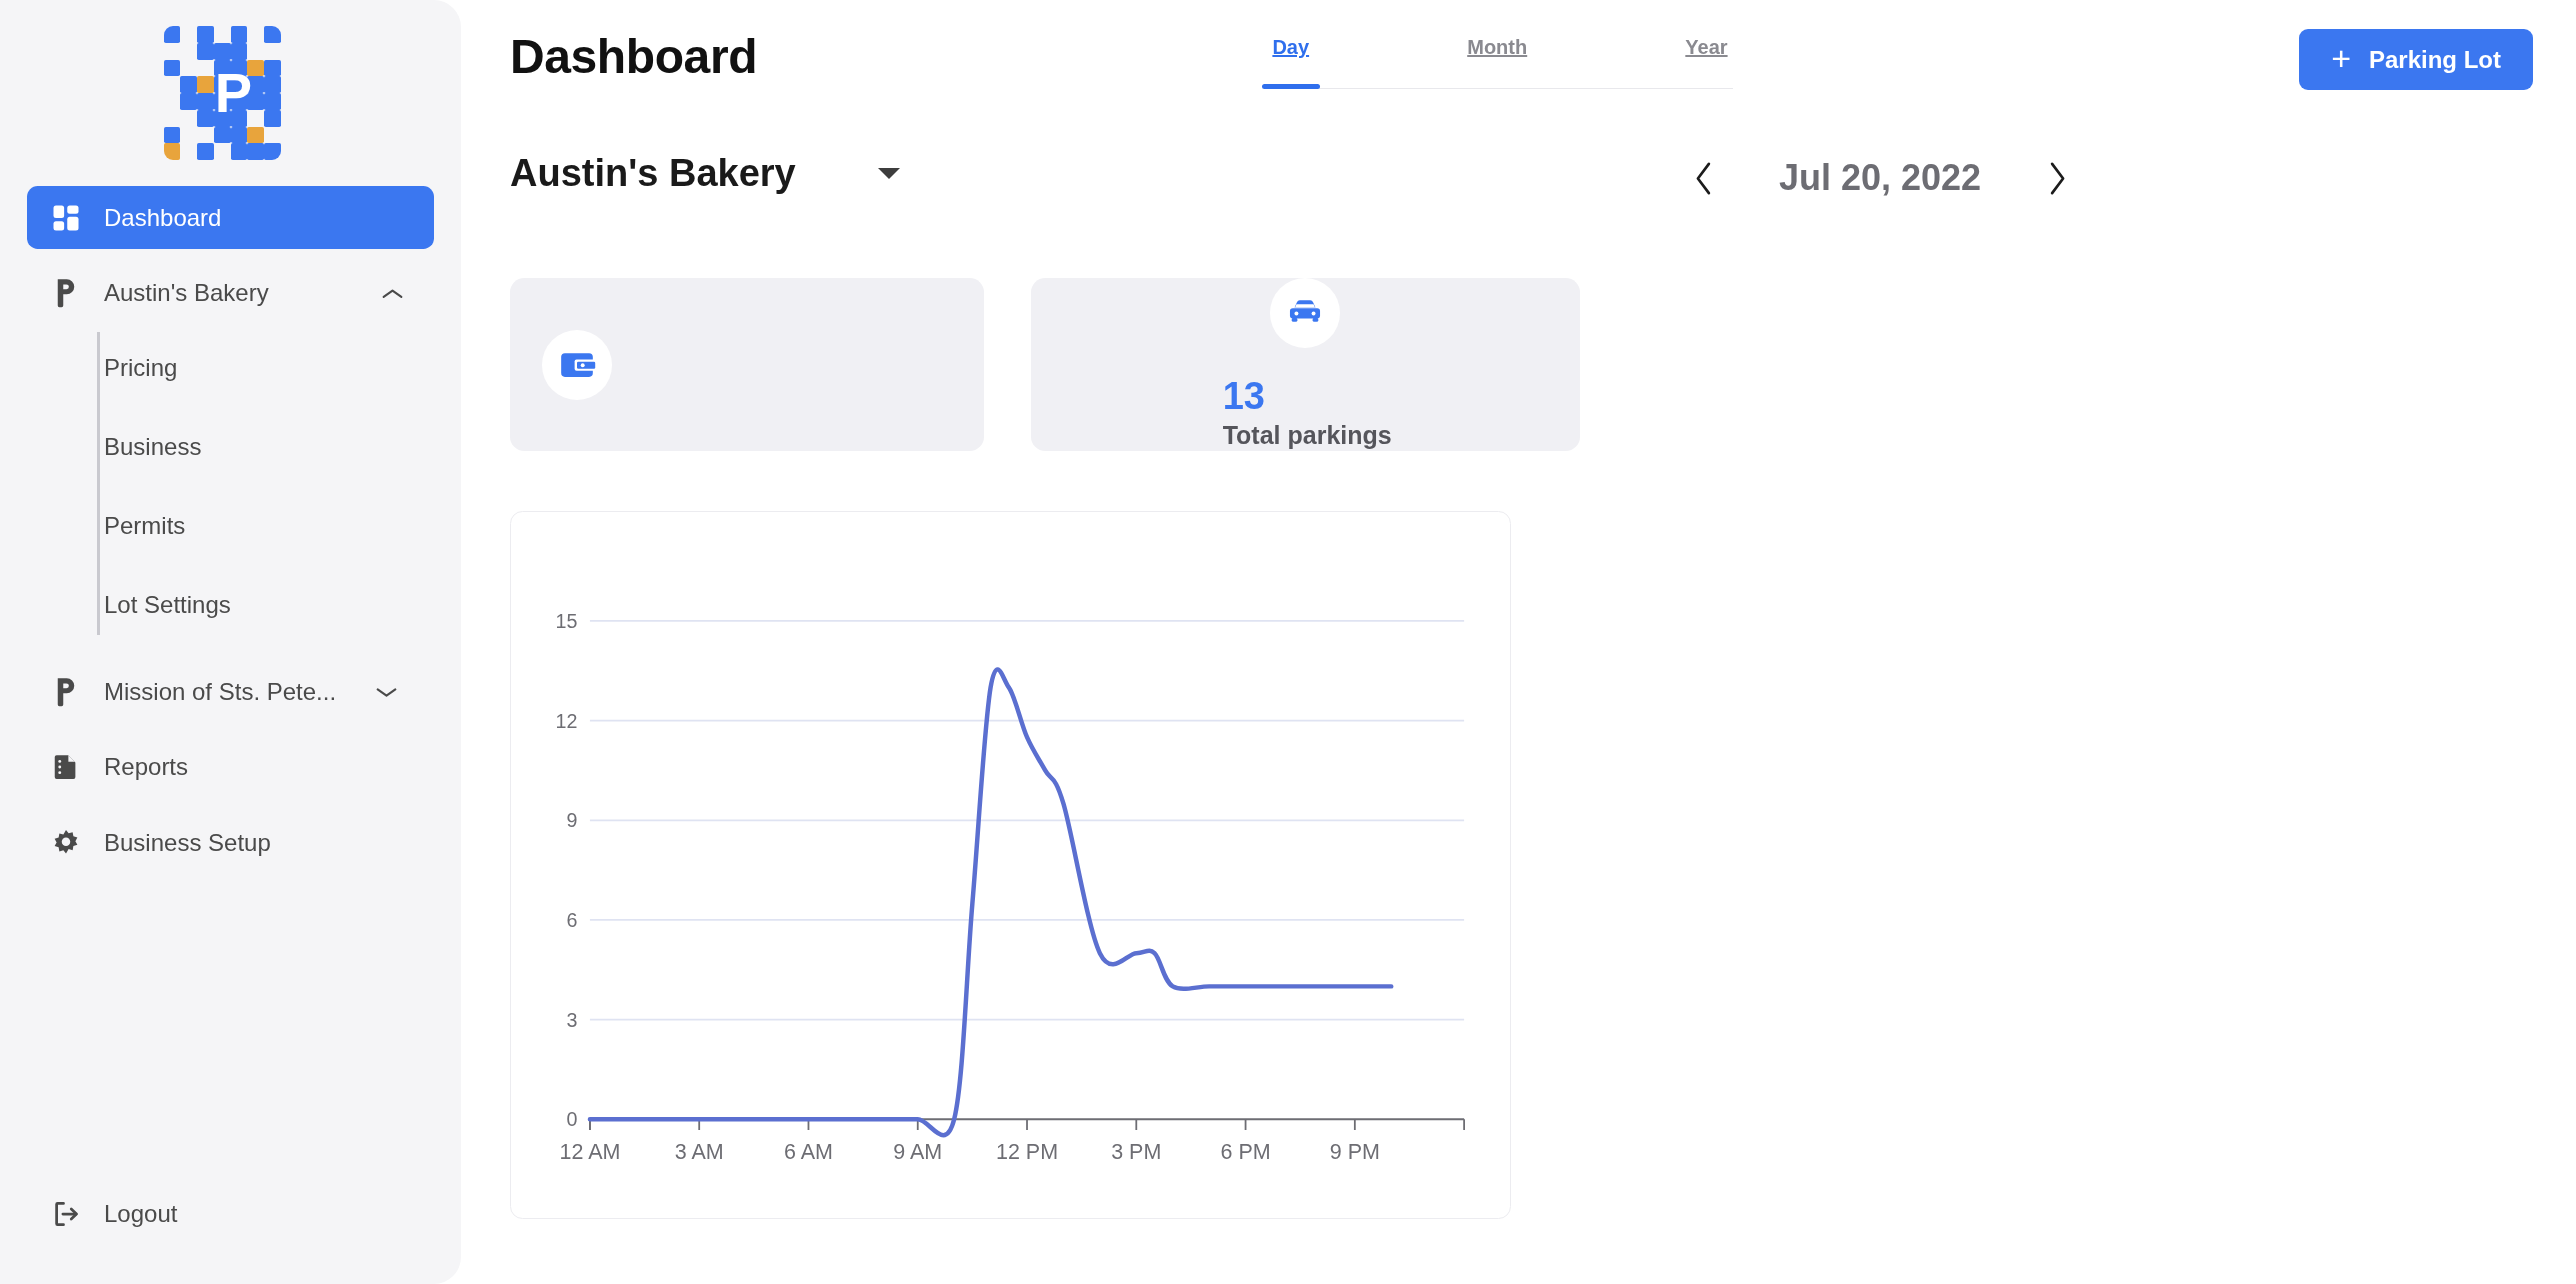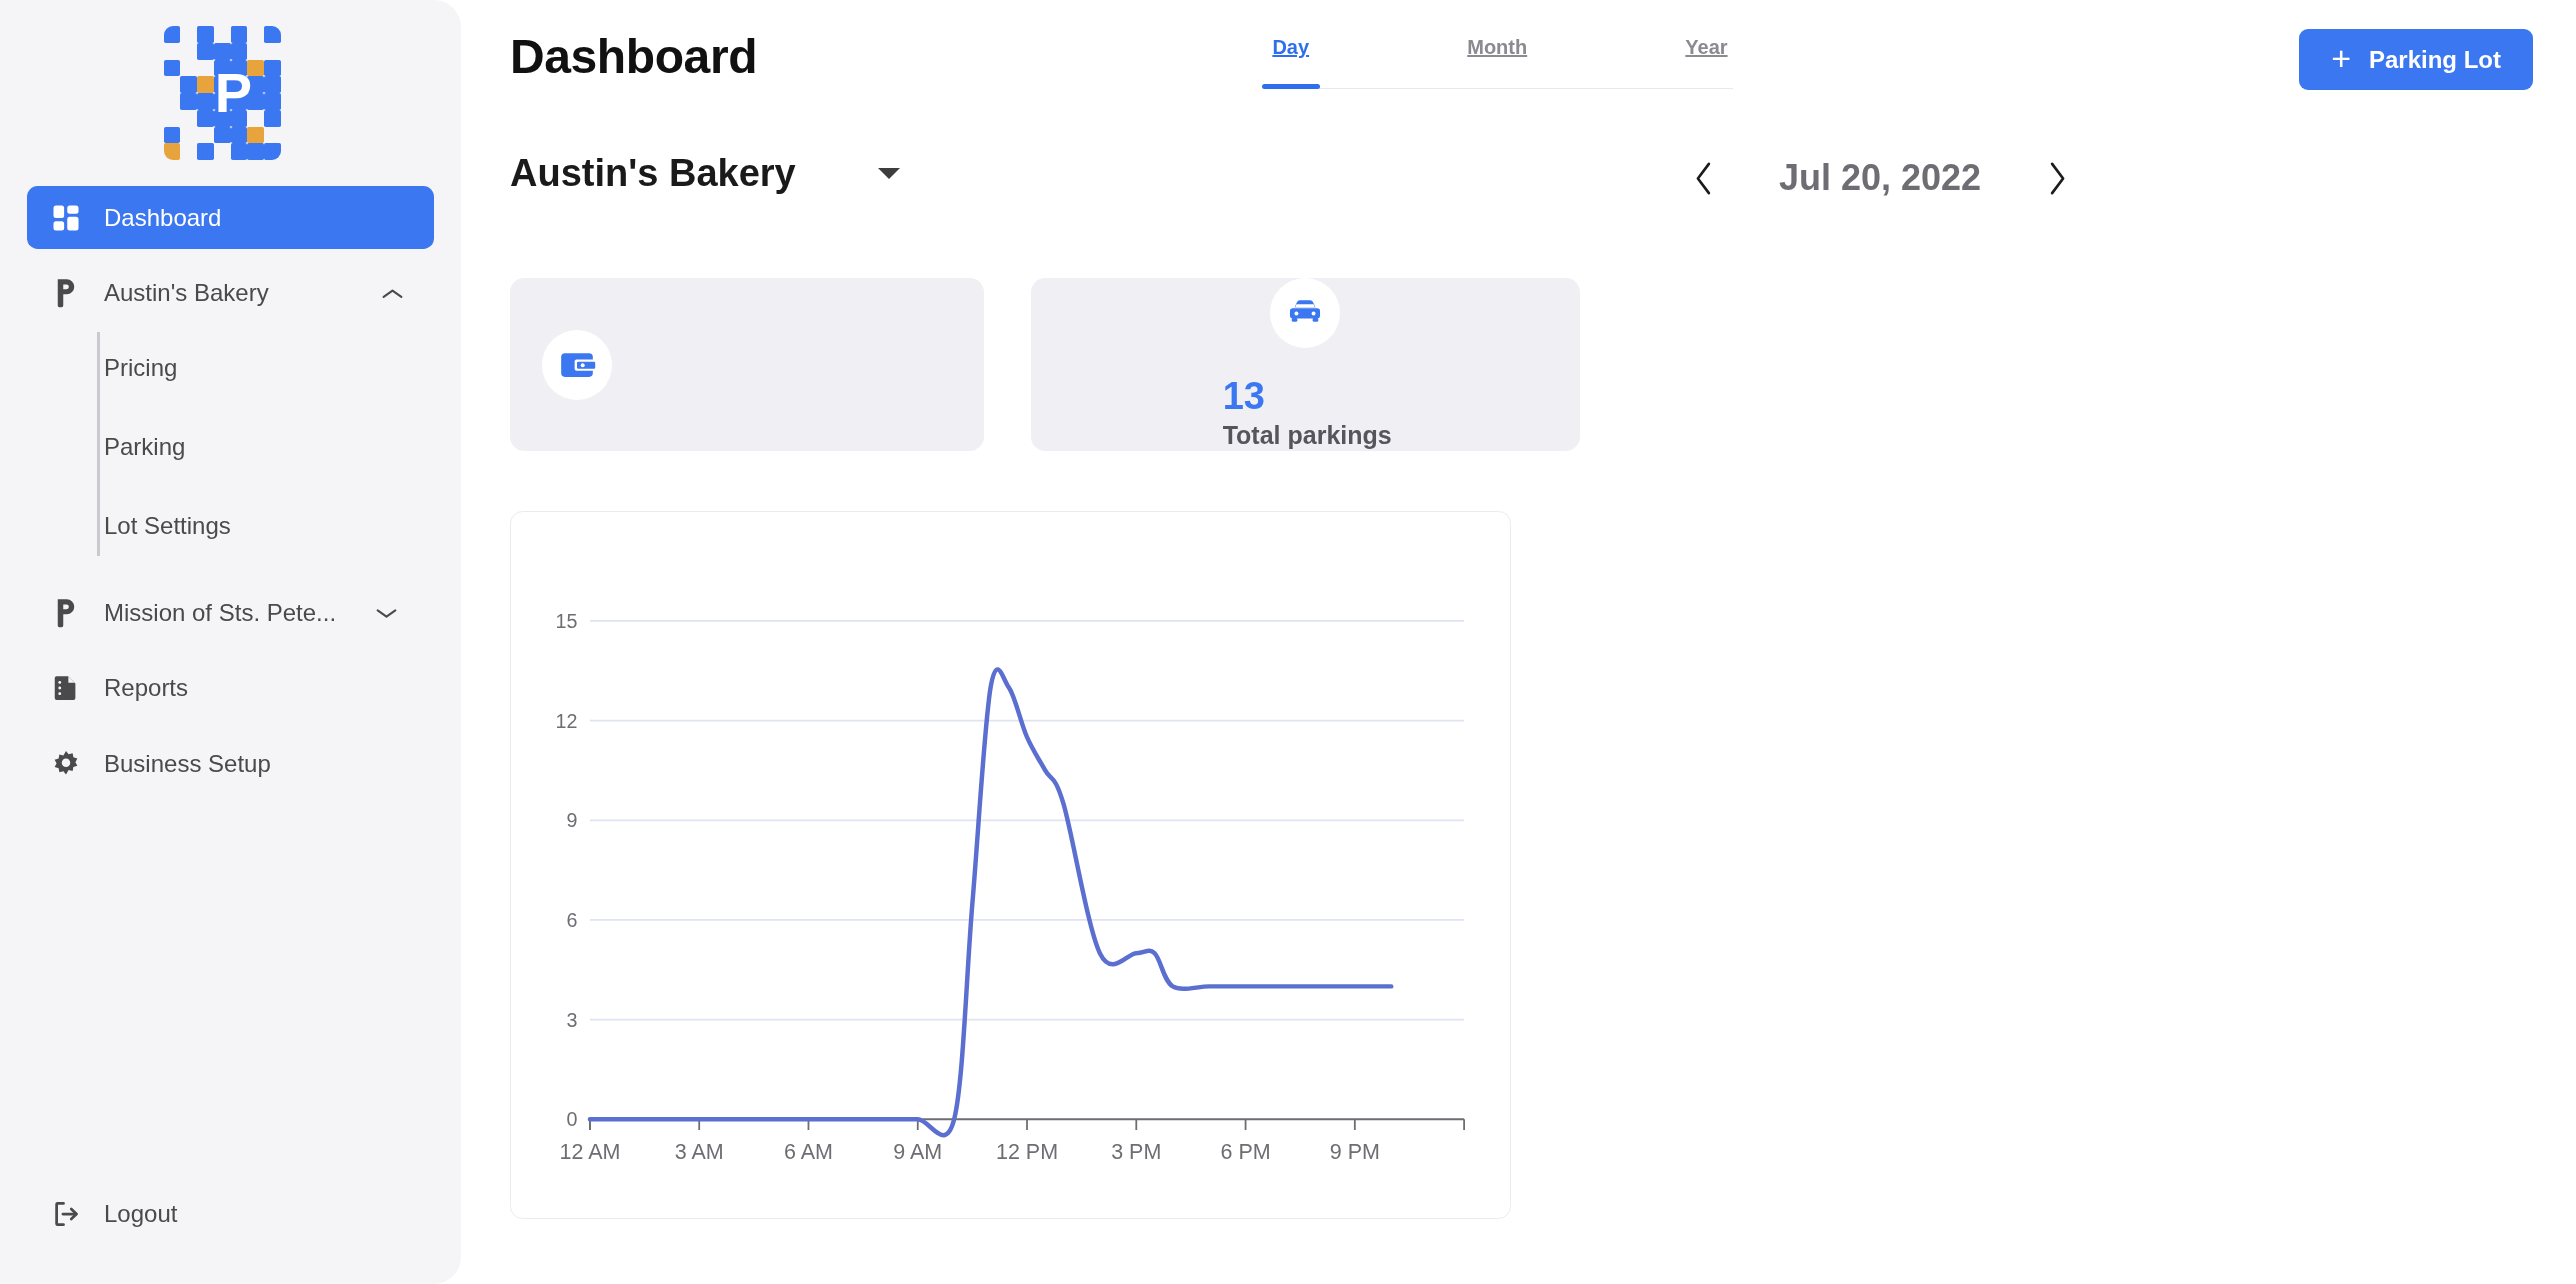--- a/index.html
+++ b/index.html
@@ -222,21 +222,24 @@
             <polyline points="3,11 13,4 23,11"></polyline>
           </svg>
         </span>
       </div>
 
       <div class="sub-list">
         <div class="sub-item">
           <span>Pricing</span>
         </div>
         <div class="sub-item">
-          <span>Parking</span>
+          <span>Business</span>
+        </div>
+        <div class="sub-item">
+          <span>Permits</span>
         </div>
         <div class="sub-item">
           <span>Lot Settings</span>
         </div>
       </div>
 
       <div class="group-header" style="margin-top:16px">
         <span class="nav-icon">
           <svg width="27" height="30" viewBox="0 0 20 24" fill="#4a4a4a">
             <path d="M3 1h7.2a6 6 0 0 1 0 12H7.4v9a1.3 1.3 0 0 1-1.3 1.3H4.3A1.3 1.3 0 0 1 3 22V1zm4.4 4.1v3.8h2.6a1.9 1.9 0 0 0 0-3.8H7.4z"></path>

